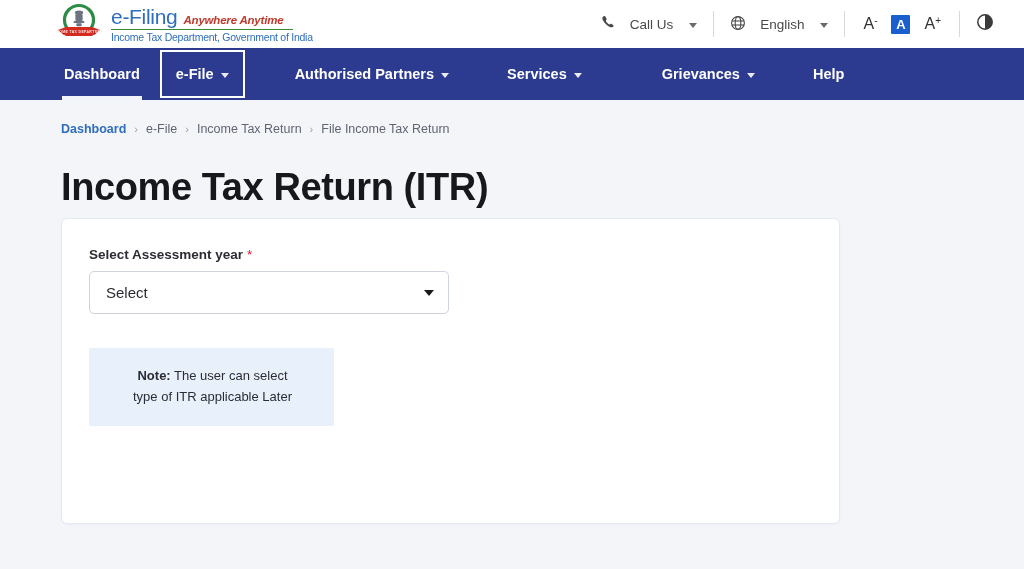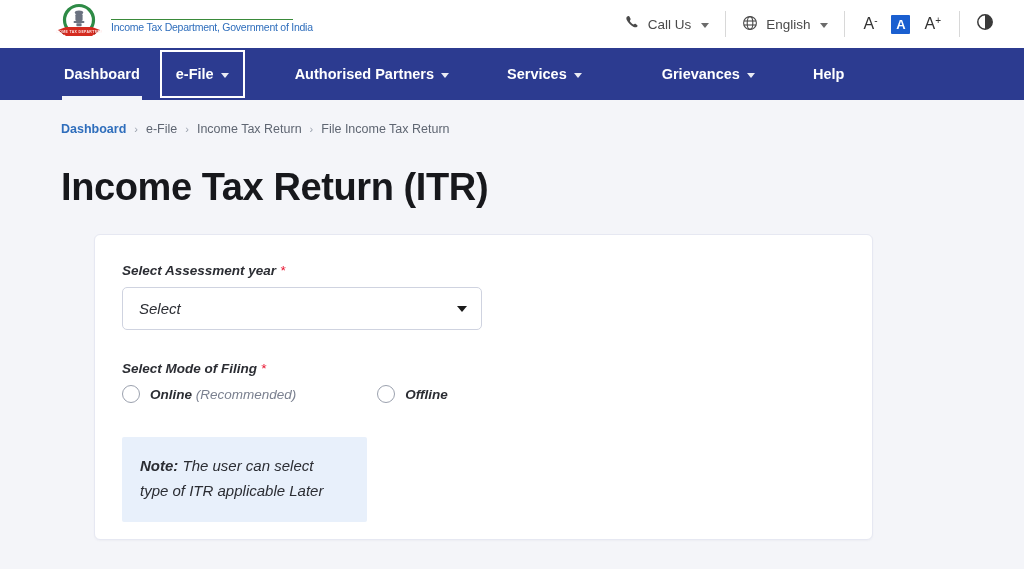--- a/index.html
+++ b/index.html
@@ -33,21 +33,21 @@
   }
   .brand-rule { height: 1px; background: #3a8a3a; margin: 2px 0 2px 0; width: 182px; }
   .dept {
     font-size: 10.5px; color: #2f6ebc; letter-spacing: -0.25px; white-space: nowrap;
   }
 
   .top-right {
     margin-left: auto; display: flex; align-items: center; height: 100%;
   }
   .tr-group {
-    display: flex; align-items: center; gap: 8px;
+    display: flex; align-items: center; gap: 14px;
     padding: 0 16px; font-size: 13.5px; color: #4a4a4a;
     cursor: pointer; white-space: nowrap;
   }
   .tr-divider { width: 1px; height: 26px; background: #d8d8d8; }
   .caret-sm {
     display: inline-block; width: 0; height: 0;
     border-left: 4px solid transparent; border-right: 4px solid transparent;
     border-top: 5px solid #6b6b6b; margin-left: 2px; position: relative; top: 1px;
   }
   .font-ctrls { display: flex; align-items: center; gap: 14px; padding: 0 18px; }
@@ -103,21 +103,21 @@
   .page-title {
     padding: 30px 0 0 61px; font-size: 38px; color: #17181c; font-weight: bold;
     letter-spacing: -0.4px;
   }
   .mandatory {
     text-align: right; padding-right: 182px; margin-top: 10px;
     font-size: 12.5px; color: #4a4a4a;
   }
   .mandatory .star { color: #e8112d; }
 
-  .content-row { display: flex; align-items: flex-start; padding-left: 94px; margin-top: 25px; font-style: italic; }
+  .content-row { display: flex; align-items: flex-start; padding-left: 61px; margin-top: 9px; }
 
   .card {
     width: 779px; background: #ffffff;
     border: 1px solid #e6e8f2; border-radius: 6px;
     min-height: 306px; padding: 28px 0 0 27px;
     box-shadow: 0 1px 2px rgba(40,50,90,.04);
   }
 
   .field-label {
     font-size: 13.5px; color: #2b2d33; font-weight: 600; margin-bottom: 9px;
@@ -145,21 +145,21 @@
     border: 1.6px solid #9ba1ae; background: #fff; flex: none;
   }
   .radio-text { font-size: 13.5px; color: #2b2d33; }
   .radio-text b { font-weight: bold; }
   .radio-text .muted { color: #7b8190; }
 
   .note-box {
     margin-top: 34px; width: 245px; background: #e8f0fb;
     padding: 17px 16px 18px 18px; border-radius: 2px;
   }
-  .note-text { font-size: 15px; color: #2b2d33; line-height: 1.65; }
+  .note-text { font-size: 13px; color: #2b2d33; line-height: 1.65; text-align: center; }
   .note-text b { font-weight: bold; }
 
   
   .info-panel {
     margin-left: 18px; width: 230px; background: #e8f0fb;
     padding: 21px 0 24px 17px; border-radius: 2px; flex: none;
     overflow: hidden;
   }
   .info-title { font-size: 15px; font-weight: bold; color: #1f2127; }
   .info-body {
@@ -184,20 +184,24 @@
           <rect x="20.4" y="20.2" width="5.2" height="3" rx="0.6"></rect>
         </g>
         <text x="23" y="27.4" font-size="3.1" fill="#444" text-anchor="middle" font-family="'Liberation Sans',sans-serif">सत्यमेव</text>
         <path d="M2 27 L10 24 L36 24 L44 27 L36 33 L10 33 Z" fill="#d42b1f"></path>
         <path d="M2 27 L8 28.8 L8 32 Z" fill="#b21d13"></path>
         <path d="M44 27 L38 28.8 L38 32 Z" fill="#b21d13"></path>
         <text x="23" y="30.4" font-size="3.4" fill="#ffe9e9" text-anchor="middle" font-weight="bold" letter-spacing="0.4" font-family="'Liberation Sans',sans-serif">INCOME TAX DEPARTMENT</text>
       </svg>
     </div>
     <div class="brand-text">
+      <div class="brand-line1">
+        <span class="efiling">e-Filing</span>
+        <span class="tagline">Anywhere Anytime</span>
+      </div>
       <div class="brand-rule"></div>
       <div class="dept">Income Tax Department, Government of India</div>
     </div>
   </div>
 
   <div class="top-right">
 
     <div class="tr-group">
       <span>
         <svg width="15" height="15" viewBox="0 0 16 16" fill="#4a4a4a">
@@ -303,42 +307,20 @@
       <div class="field-label">
         <span>Select Assessment year</span>
         <span class="star">*</span>
       </div>
 
       <div class="select-box">
         <span class="select-value">Select</span>
         <span class="select-caret"></span>
       </div>
 
-      <div class="mode-block">
-        <div class="field-label">
-          <span>Select Mode of Filing</span>
-          <span class="star">*</span>
-        </div>
-
-        <div class="radio-row">
-          <label class="radio-opt">
-            <span class="radio-circle"></span>
-            <span class="radio-text">
-              <b>Online</b><span class="muted"> (Recommended)</span>
-            </span>
-          </label>
-
-          <label class="radio-opt second">
-            <span class="radio-circle"></span>
-            <span class="radio-text">
-              <b>Offline</b>
-            </span>
-          </label>
-        </div>
-      </div>
 
       <div class="note-box">
         <div class="note-text">
           <b>Note:</b><span> The user can select</span><br>
           <span>type of ITR applicable Later</span>
         </div>
       </div>
 
     </div>
 

